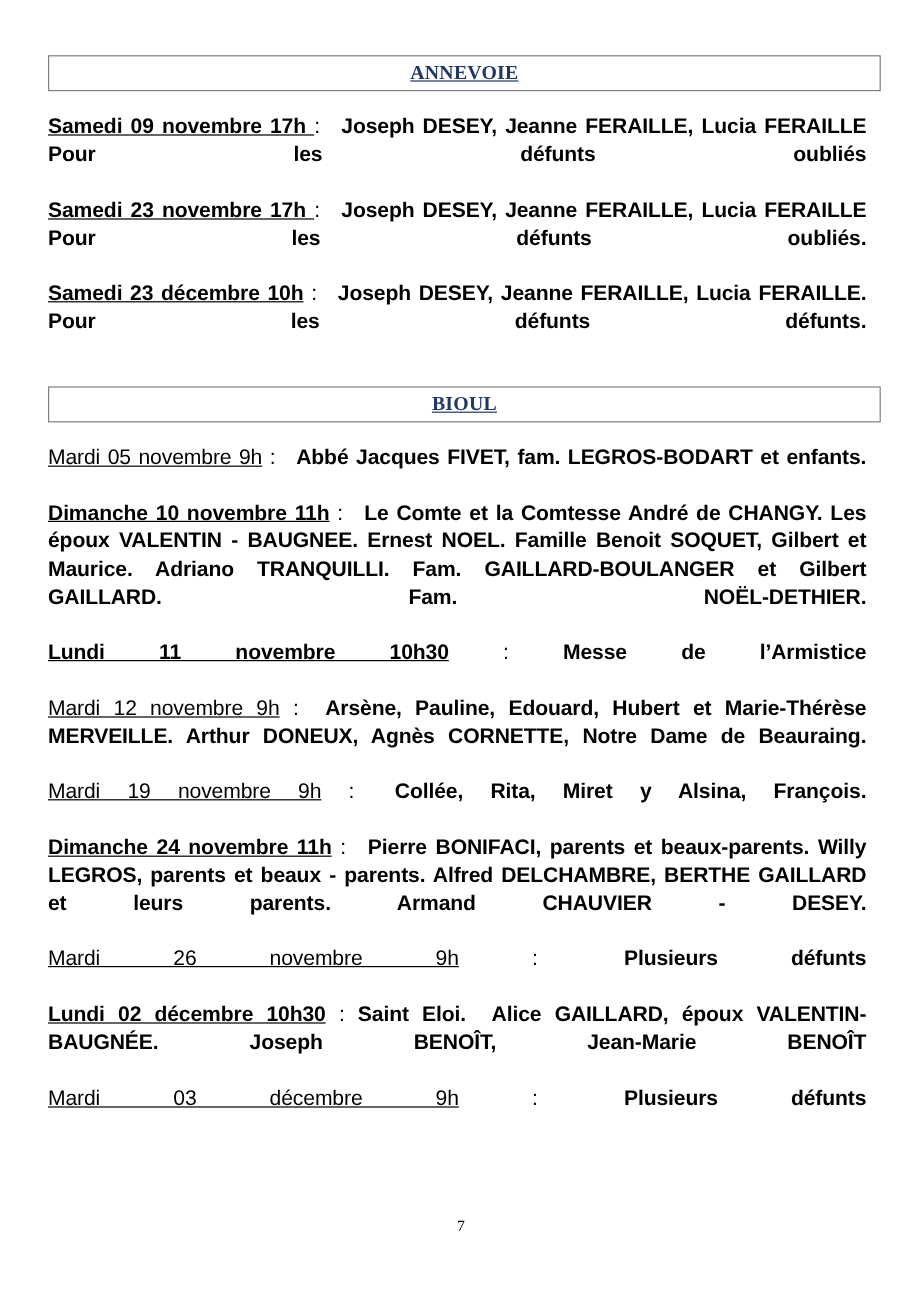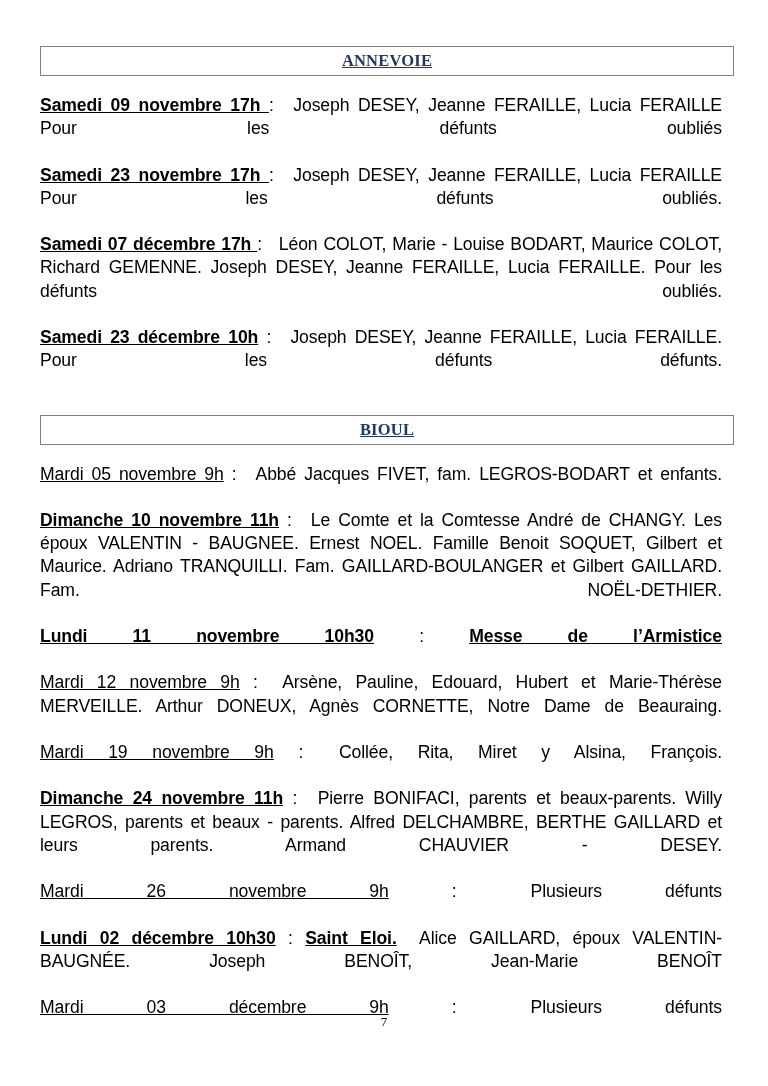--- a/index.html
+++ b/index.html
@@ -66,22 +66,22 @@
 
   
   .d-bold {
     font-weight: bold;
     text-decoration: underline;
   }
   .d-plain {
     font-weight: normal;
     text-decoration: underline;
   }
-  .rest-bold { font-weight: bold; text-decoration: underline; }
-  .rest { font-weight: normal; margin-left: 11px; }
+  .rest-bold { font-weight: bold; }
+  .rest { font-weight: bold; margin-left: 11px; }
 
   .gap { height: 19px; }
 
   .page-number {
     position: absolute;
     left: 0;
     top: 1014px;
     width: 768px;
     text-align: center;
     font-size: 13px;
@@ -93,21 +93,20 @@
 <body>
 
 <div class="page">
 
   <div class="section-head">
     <span class="title">ANNEVOIE</span>
   </div>
   <div class="entries" id="list-0">
       <p class="entry"><span class="d-bold">Samedi 09 novembre 17h </span><span>: </span><span class="rest">Joseph DESEY, Jeanne FERAILLE, Lucia FERAILLE Pour les défunts oubliés</span></p>
       <p class="entry"><span class="d-bold">Samedi 23 novembre 17h </span><span>: </span><span class="rest">Joseph DESEY, Jeanne FERAILLE, Lucia FERAILLE Pour les défunts oubliés.</span></p>
-      <p class="entry"><span class="d-bold">Samedi 07 décembre 17h </span><span>: </span><span class="rest">Léon COLOT, Marie - Louise BODART, Maurice COLOT, Richard GEMENNE. Joseph DESEY, Jeanne FERAILLE, Lucia FERAILLE. Pour les défunts oubliés.</span></p>
       <p class="entry"><span class="d-bold">Samedi 23 décembre 10h</span><span> : </span><span class="rest">Joseph DESEY, Jeanne FERAILLE, Lucia FERAILLE. Pour les défunts défunts.</span></p>
     </div>
 
   <div class="gap"></div>
 
   <div class="section-head">
     <span class="title">BIOUL</span>
   </div>
   <div class="entries" id="list-1">
       <p class="entry"><span class="d-plain">Mardi 05 novembre 9h</span><span> : </span><span class="rest">Abbé Jacques FIVET, fam. LEGROS-BODART et enfants.</span></p>

